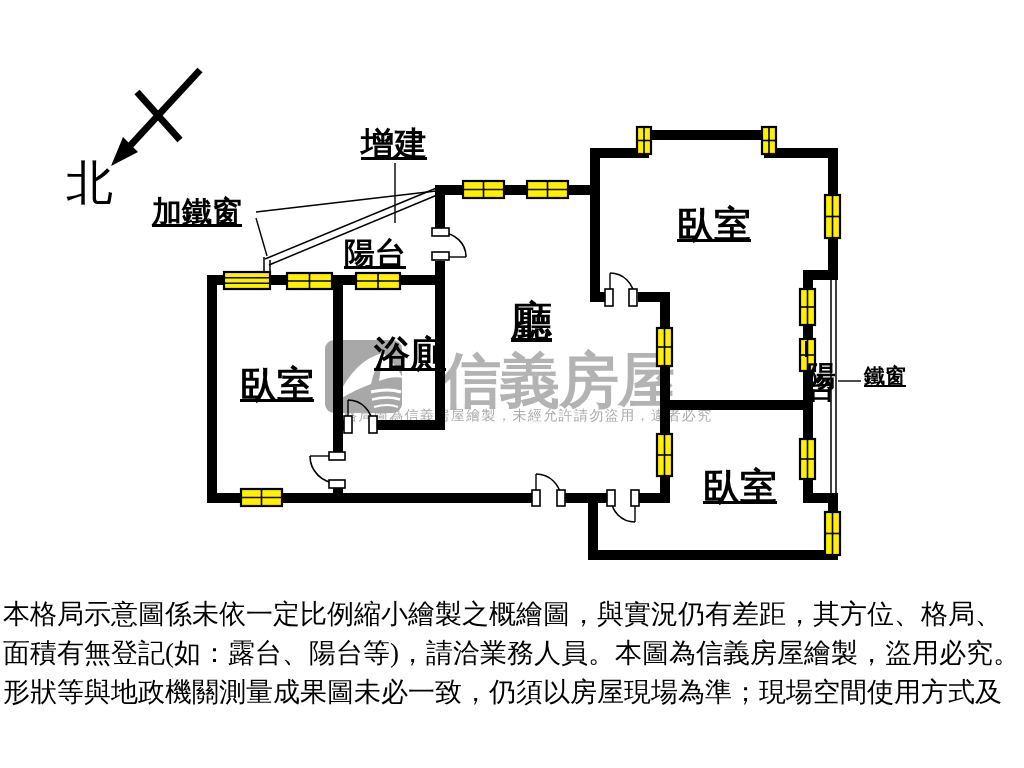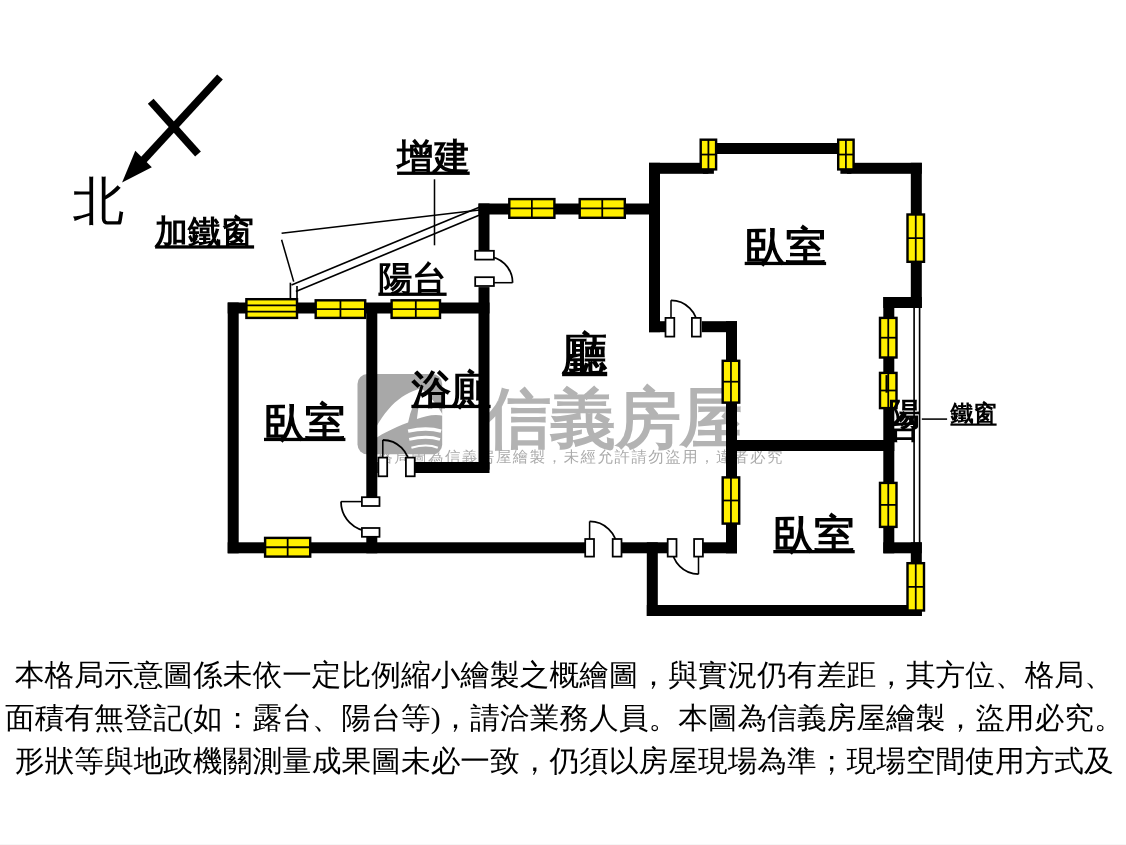--- a/index.html
+++ b/index.html
@@ -24,21 +24,21 @@
   .lbl.vert{writing-mode:vertical-rl;text-orientation:upright;line-height:1;letter-spacing:8px;}
   .north-lbl{position:absolute;z-index:3;color:var(--c-text,#000);font-weight:500;}
   
   .wm-brand{position:absolute;z-index:1;color:var(--c-wm,#b3b3b3);font-weight:700;
             letter-spacing:-1px;white-space:nowrap;}
   .wm-notice{position:absolute;z-index:1;color:var(--c-wm-small,#ababab);
              letter-spacing:1.4px;white-space:nowrap;font-family:"Liberation Sans","DejaVu Sans",sans-serif;}
   
   .disclaimer{position:absolute;left:3px;top:595px;width:1020px;z-index:3;
               color:var(--c-text,#000);font-size:27px;line-height:39px;font-weight:500;}
-  .disclaimer div{white-space:nowrap;text-align:center;}
+  .disclaimer div{white-space:nowrap;}
 </style>
 </head>
 <body>
 
 <div class="stage">
 
   <div class="wm-brand" style="left:441px;top:341px;font-size:60px;">信義房屋</div>
   <div class="wm-notice" style="left:343px;top:407px;font-size:14px;">格局圖為信義房屋繪製，未經允許請勿盜用，違者必究</div>
 
   <svg class="plan" width="1024" height="768" viewBox="0 0 1024 768">
@@ -219,21 +219,21 @@
       <path class="arc" d="M610,273 A24,24 0 0 1 634,297"></path>
       <line class="leaf" x1="610" y1="297" x2="610" y2="273"></line>
       <rect class="hinge" x="605" y="289" width="8" height="17"></rect>
       <rect class="hinge" x="629" y="289" width="8" height="17"></rect>
     </g>
   </svg>
 
   <div class="north-lbl" style="left:66px;top:152px;font-size:47px;">北</div>
 
   <div class="lbl" style="left:361px;top:127px;font-size:33px;">增建</div>
-  <div class="lbl" style="left:141px;top:196px;font-size:30px;">加鐵窗</div>
+  <div class="lbl" style="left:152px;top:196px;font-size:30px;">加鐵窗</div>
   <div class="lbl" style="left:344px;top:238px;font-size:31px;">陽台</div>
   <div class="lbl" style="left:374px;top:336px;font-size:36px;">浴廁</div>
   <div class="lbl" style="left:511px;top:300px;font-size:41px;">廳</div>
   <div class="lbl" style="left:677px;top:206px;font-size:37px;">臥室</div>
   <div class="lbl" style="left:240px;top:366px;font-size:37px;">臥室</div>
   <div class="lbl" style="left:703px;top:468px;font-size:37px;">臥室</div>
   <div class="lbl vert" style="left:807px;top:341px;font-size:29px;">陽台</div>
   <div class="lbl" style="left:864px;top:365px;font-size:21px;">鐵窗</div>
 
   <div class="disclaimer">

